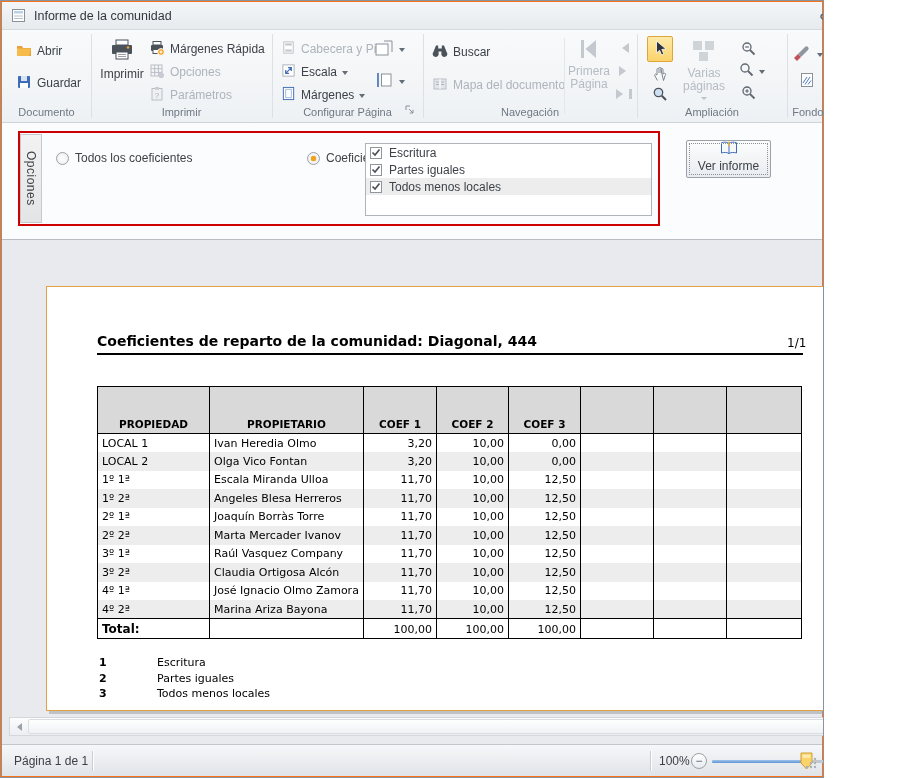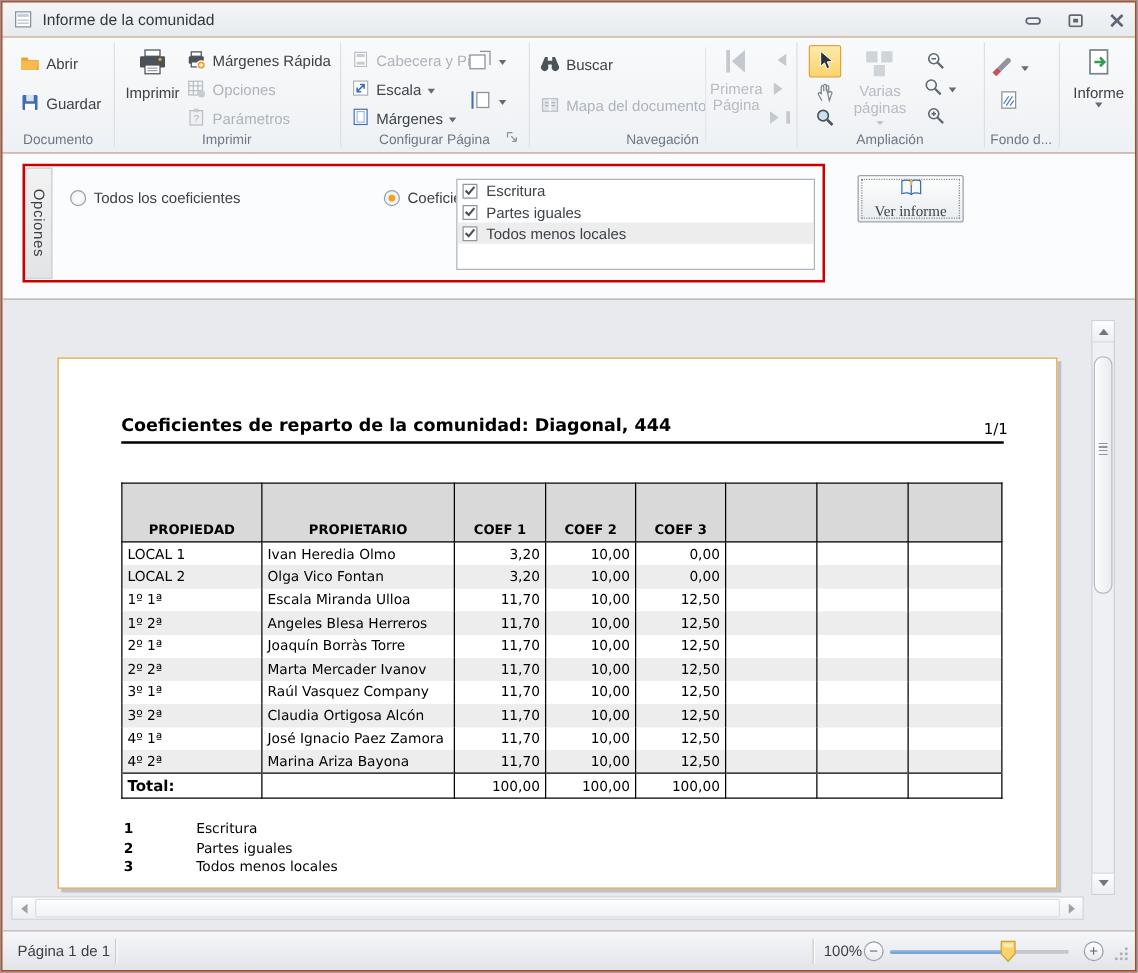--- a/index.html
+++ b/index.html
@@ -1,18 +1,18 @@
 <!DOCTYPE html>
 <html><head>
 <meta charset="utf-8">
 <style>
   *{margin:0;padding:0;box-sizing:border-box;}
   html,body{width:910px;height:778px;}
   body{font-family:"Liberation Sans",sans-serif;font-size:12px;color:#3d4248;background:#fff;}
-  .window{position:relative;width:910px;height:778px;border:1px solid #8a94a0;background:#c2410c;overflow:hidden;}
+  .window{position:relative;width:824px;height:778px;border:1px solid #8a94a0;background:#f97316;overflow:hidden;}
 
   
   .titlebar{position:absolute;left:1px;top:1px;right:1px;height:28px;background:linear-gradient(#f4f6f8,#e7ebee);border-bottom:1px solid #d6dadf;display:flex;align-items:center;}
   .titlebar .app-ic{margin:0 8px 0 9px;display:flex;}
   .title-text{font-size:12.5px;color:#33373c;}
   .win-btn{position:absolute;top:4px;width:26px;height:20px;display:flex;align-items:center;justify-content:center;cursor:default;}
   .win-min{left:811px;}.win-res{left:845px;}.win-close{left:878px;}
 
   
   .ribbon{position:absolute;left:1px;top:29px;right:1px;height:93px;background:linear-gradient(#f9fafb,#eef1f4);border-bottom:1px solid #cfd4d9;}
@@ -37,21 +37,21 @@
   .redbox{position:absolute;left:16px;top:8px;width:642px;height:95px;border:2px solid #cc0000;}
   .vtab{position:absolute;left:18px;top:11px;width:22px;height:89px;background:linear-gradient(#f2f2f2,#e3e4e5);border:1px solid #c6cacd;display:flex;align-items:center;justify-content:center;}
   .vtab span{writing-mode:vertical-rl;font-size:12px;color:#3d4248;letter-spacing:.5px;}
   .radio{position:absolute;display:flex;align-items:center;gap:6px;height:16px;}
   .radio .rdot{width:13px;height:13px;border-radius:50%;border:1px solid #9aa1a8;background:radial-gradient(#fff,#e9ecef);position:relative;}
   .radio.checked .rdot::after{content:"";position:absolute;left:3px;top:3px;width:5px;height:5px;border-radius:50%;background:#f2a31c;box-shadow:0 0 1px #c97f07;}
   .listbox{position:absolute;left:363px;top:20px;width:287px;height:73px;background:#fff;border:1px solid #aeb4ba;overflow:hidden;}
   .lb-item{display:flex;align-items:center;gap:7px;height:17px;padding-left:4px;}
   .lb-item.hl{background:#ededee;}
   .cbx{width:12px;height:12px;background:#fff;border:1px solid #8f959b;display:flex;align-items:center;justify-content:center;}
-  .btn-verinforme{position:absolute;left:684px;top:17px;width:85px;height:38px;background:linear-gradient(#fdfdfd,#e9ecef);border:1px solid #9aa1a8;border-radius:2px;display:flex;flex-direction:column;align-items:center;justify-content:flex-end;gap:1px;font-family:Liberation Serif, serif;}
+  .btn-verinforme{position:absolute;left:684px;top:17px;width:85px;height:38px;background:linear-gradient(#fdfdfd,#e9ecef);border:1px solid #9aa1a8;border-radius:2px;display:flex;flex-direction:column;align-items:center;justify-content:flex-start;gap:1px;}
   .btn-verinforme .focus{position:absolute;left:2px;top:2px;right:2px;bottom:2px;border:1px dotted #8a9199;}
 
   
   .preview{position:absolute;left:1px;top:238px;right:1px;height:506px;background:#e8eaed;border-top:1px solid #b9bec4;}
   .page{position:absolute;left:44px;top:46px;width:800px;height:425px;background:#fff;border:1px solid #e0a243;box-shadow:3px 3px 0 rgba(155,160,166,.55);}
   .report{font-family:"DejaVu Sans",sans-serif;color:#000;}
   .rep-title{position:absolute;left:50px;top:46px;font-size:14px;font-weight:bold;}
   .rep-pageno{position:absolute;left:740px;top:49px;font-size:12px;}
   .rep-rule{position:absolute;left:50px;top:66px;width:706px;height:2px;background:#000;}
   table.rep{position:absolute;left:50px;top:99px;width:704px;border-collapse:collapse;table-layout:fixed;font-size:11px;border:1px solid #000;}
@@ -491,21 +491,21 @@
               <td>Claudia Ortigosa Alcón</td>
               <td class="num">11,70</td>
               <td class="num">10,00</td>
               <td class="num">12,50</td>
               <td class="num"></td>
               <td class="num"></td>
               <td class="num"></td>
             </tr>
             <tr>
               <td>4º 1ª</td>
-              <td>José Ignacio Paez Zamora</td>
+              <td>José Ignacio Olmo Zamora</td>
               <td class="num">11,70</td>
               <td class="num">10,00</td>
               <td class="num">12,50</td>
               <td class="num"></td>
               <td class="num"></td>
               <td class="num"></td>
             </tr>
             <tr class="alt">
               <td>4º 2ª</td>
               <td>Marina Ariza Bayona</td>

